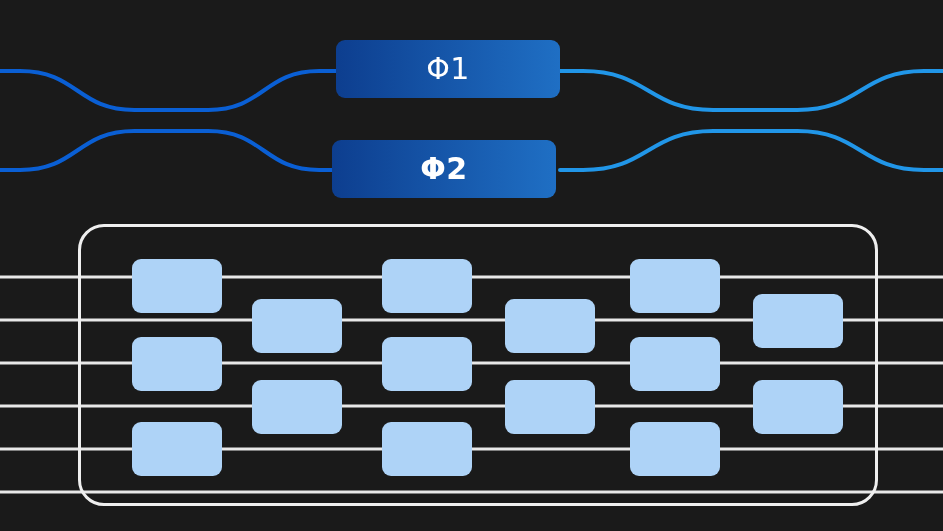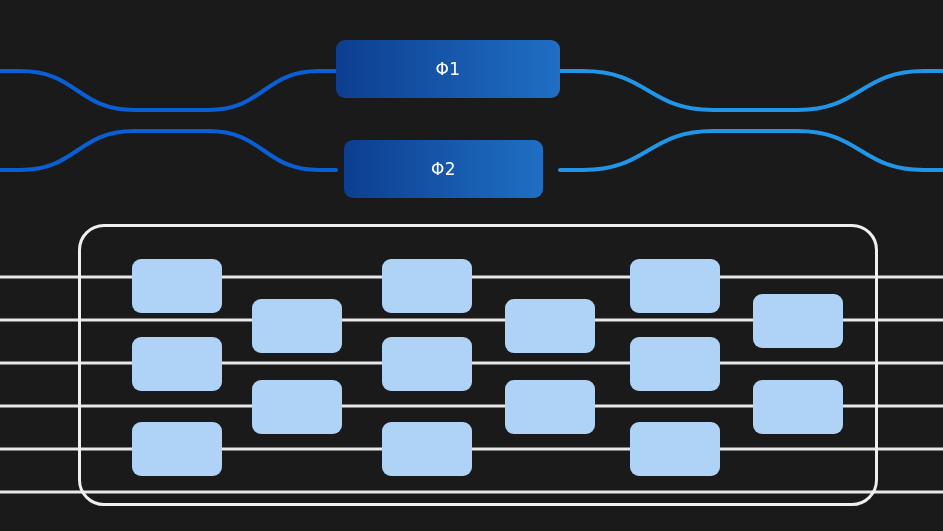--- a/index.html
+++ b/index.html
@@ -29,21 +29,21 @@
     height: 215px;
     display: block;
   }
   .phase-box {
     position: absolute;
     border-radius: 9px;
     display: flex;
     align-items: center;
     justify-content: center;
     color: #ffffff;
-    font-size: 17px;
+    font-size: 30px;
     letter-spacing: 0.5px;
   }
   .phase-box span {
     display: block;
     line-height: 1;
   }
 
   
   #mesh-svg {
     position: absolute;
@@ -79,21 +79,21 @@
         <path d="M 0 170 L 20.16 170 C 77.28 170, 77.28 131, 134.4 131 L 208.32 131 C 263.76 131, 263.76 170, 319.2 170 L 336 170" stroke="#0a5fd4" stroke-width="4" fill="none" stroke-linecap="round"></path>
         <path d="M 560 71 L 582.98 71 C 648.09 71, 648.09 110, 713.2 110 L 797.46 110 C 860.655 110, 860.655 71, 923.8499999999999 71 L 943 71" stroke="#2196e8" stroke-width="4" fill="none" stroke-linecap="round"></path>
         <path d="M 560 170 L 582.98 170 C 648.09 170, 648.09 131, 713.2 131 L 797.46 131 C 860.655 131, 860.655 170, 923.8499999999999 170 L 943 170" stroke="#2196e8" stroke-width="4" fill="none" stroke-linecap="round"></path>
       </g>
   </svg>
 
   <div class="phase-box" id="phase-box-1" style="left: 336px; top: 40px; width: 224px; height: 58px; background: linear-gradient(90deg, rgb(13, 62, 143) 0%, rgb(31, 111, 196) 100%); color: rgb(255, 255, 255);">
     <span>Φ1</span>
   </div>
 
-  <div class="phase-box" id="phase-box-2" style="left: 344px; top: 140px; width: 199px; height: 58px; background: linear-gradient(90deg, rgb(13, 62, 143) 0%, rgb(31, 111, 196) 100%); color: rgb(255, 255, 255);">
+  <div class="phase-box" id="phase-box-2" style="left: 332px; top: 140px; width: 224px; height: 58px; background: linear-gradient(90deg, rgb(13, 62, 143) 0%, rgb(31, 111, 196) 100%); color: rgb(255, 255, 255); font-weight: bold;">
     <span>Φ2</span>
   </div>
 
   <svg id="mesh-svg" viewBox="0 0 943 531" preserveAspectRatio="none" aria-hidden="true">
     <g id="mesh-lines" fill="none" stroke-linecap="butt">
         <line x1="0" y1="277" x2="943" y2="277" stroke="#e8e8e8" stroke-width="3"></line>
         <line x1="0" y1="320" x2="943" y2="320" stroke="#e8e8e8" stroke-width="3"></line>
         <line x1="0" y1="363" x2="943" y2="363" stroke="#e8e8e8" stroke-width="3"></line>
         <line x1="0" y1="406" x2="943" y2="406" stroke="#e8e8e8" stroke-width="3"></line>
         <line x1="0" y1="449" x2="943" y2="449" stroke="#e8e8e8" stroke-width="3"></line>

